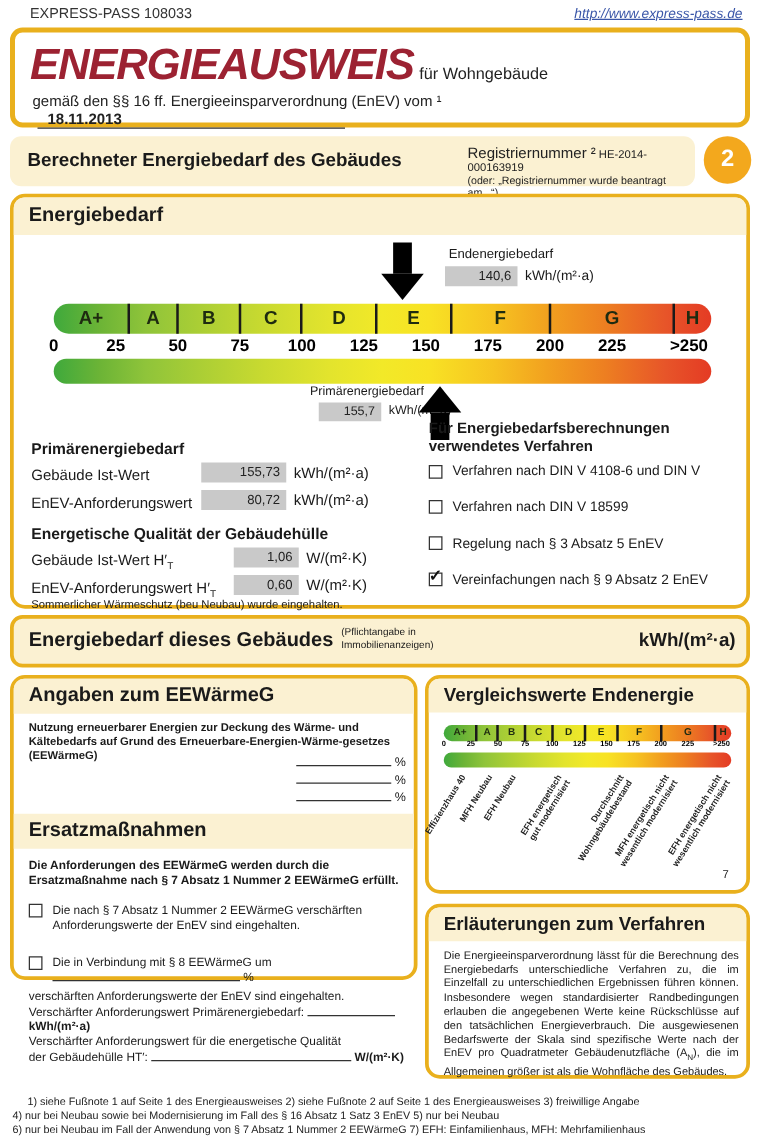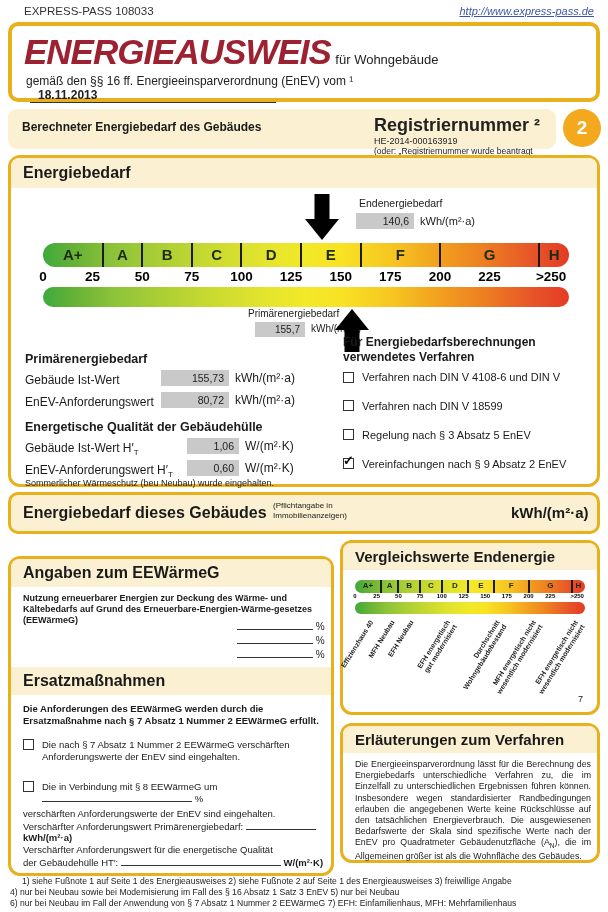--- a/index.html
+++ b/index.html
@@ -54,23 +54,23 @@
       <span style="font-size:35px;font-weight:bold;font-style:italic;color:#9c2232;letter-spacing:-1px;">ENERGIEAUSWEIS</span>
       <span style="font-size:13px;color:#222;">für Wohngebäude</span>
     </div>
     <div class="abs" style="left:14px;top:48px;font-size:12px;color:#222;width:566px;">
       <span>gemäß den §§ 16 ff. Energieeinsparverordnung (EnEV) vom ¹</span>
       <span class="blank" style="width:238px;padding-left:8px;margin-left:4px;font-weight:bold;">18.11.2013</span>
     </div>
   </div>
 
   <div class="abs cream" style="left:8px;top:109px;width:548px;height:40px;border-radius:9px;">
-    <div class="abs" style="left:14px;top:11px;font-size:12px;font-weight:bold;">Berechneter Energiebedarf des Gebäudes</div>
+    <div class="abs" style="left:14px;top:11px;font-size:15px;font-weight:bold;">Berechneter Energiebedarf des Gebäudes</div>
     <div class="abs" style="left:366px;top:6px;font-size:8.5px;color:#222;">
-      <span style="font-size:18px;font-weight:bold;">Registriernummer ²</span>
+      <span style="font-size:12px;font-weight:normal;">Registriernummer ²</span>
       <span style="font-size:9px;">HE-2014-000163919</span><br>
       <span>(oder: „Registriernummer wurde beantragt am...“)</span>
     </div>
   </div>
   <div class="abs" style="left:563px;top:109px;width:38px;height:38px;border-radius:50%;background:#f3a81d;color:#fff;font-size:19px;font-weight:bold;display:flex;align-items:center;justify-content:center;">2</div>
 
   <div class="gold-box" style="left:8px;top:155px;width:592px;height:332px;">
     <div class="hdr-strip" style="height:30px;font-size:16px;">Energiebedarf</div>
 
     <div class="abs arrow-down" style="left:294px;top:36px;width:34px;height:46px;">
@@ -164,21 +164,21 @@
       </div>
   </div>
 
   <div class="abs cream" style="left:8px;top:492px;width:592px;height:42px;border:3px solid #e9b01d;border-radius:10px;box-sizing:border-box;">
     <div class="abs" style="left:12px;top:9px;font-size:16px;font-weight:bold;">Energiebedarf dieses Gebäudes</div>
     <div class="abs pre" style="left:262px;top:6px;font-size:8px;line-height:9.5px;">(Pflichtangabe in
 Immobilienanzeigen)</div>
     <div class="abs" style="left:500px;top:9px;font-size:15px;font-weight:bold;">kWh/(m²·a)</div>
   </div>
 
-  <div class="gold-box" style="left:8px;top:540px;width:326px;height:320px;margin-top:16px;">
+  <div class="gold-box" style="left:8px;top:540px;width:326px;height:244px;">
     <div class="hdr-strip" style="height:28px;font-size:16px;">Angaben zum EEWärmeG</div>
     <div class="abs" style="left:12px;top:34px;width:300px;font-size:9px;font-weight:bold;line-height:11px;">Nutzung erneuerbarer Energien zur Deckung des Wärme- und Kältebedarfs auf Grund des Erneuerbare-Energien-Wärme-gesetzes (EEWärmeG)</div>
     <div class="abs" style="left:226px;top:62px;font-size:10px;"><span class="blank" style="width:76px;"></span> <span>%</span></div>
     <div class="abs" style="left:226px;top:76px;font-size:10px;"><span class="blank" style="width:76px;"></span> <span>%</span></div>
     <div class="abs" style="left:226px;top:90px;font-size:10px;"><span class="blank" style="width:76px;"></span> <span>%</span></div>
 
     <div class="hdr-strip" style="top:108px;height:28px;font-size:16px;border-radius:0;">Ersatzmaßnahmen</div>
     <div class="abs" style="left:12px;top:144px;width:300px;font-size:9.5px;font-weight:bold;line-height:12px;">Die Anforderungen des EEWärmeG werden durch die Ersatzmaßnahme nach § 7 Absatz 1 Nummer 2 EEWärmeG erfüllt.</div>
 
     <div class="abs check-item" style="left:12px;top:180px;width:298px;font-size:9.5px;line-height:12px;">

